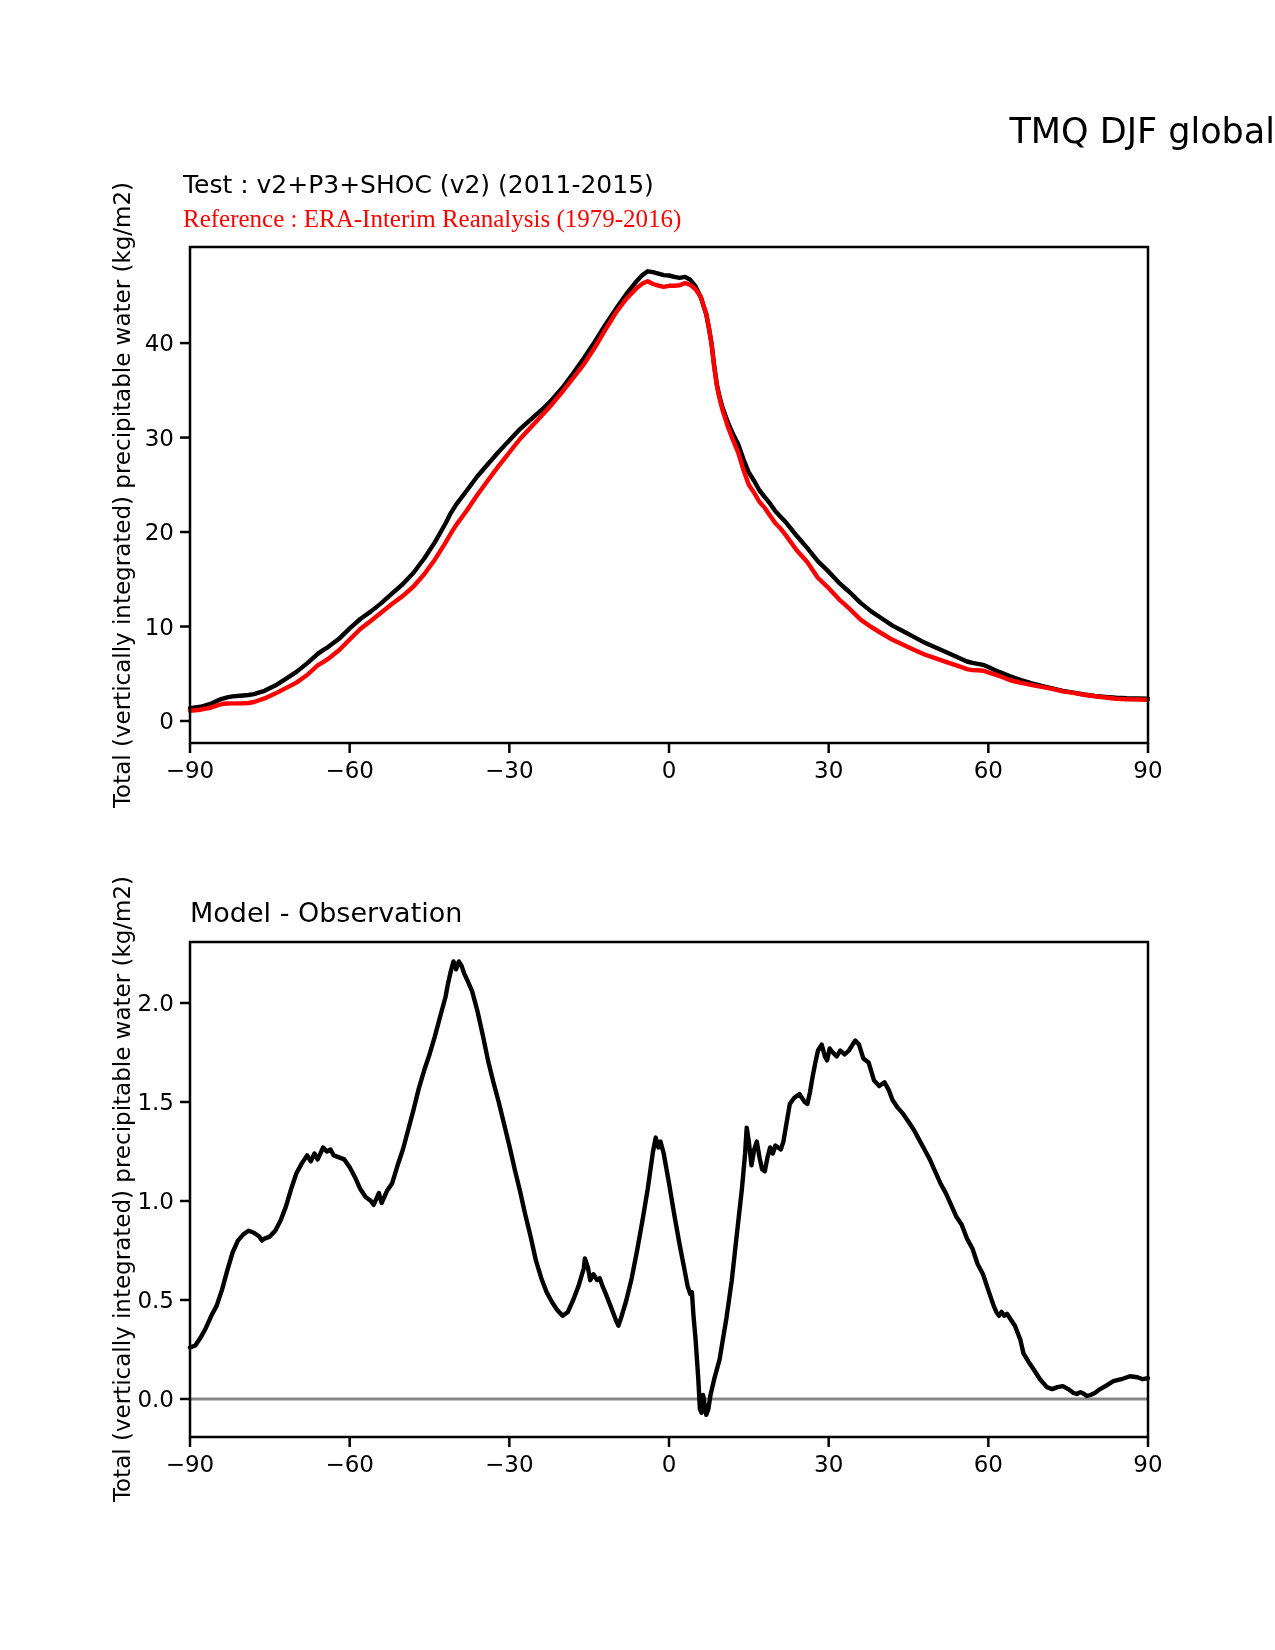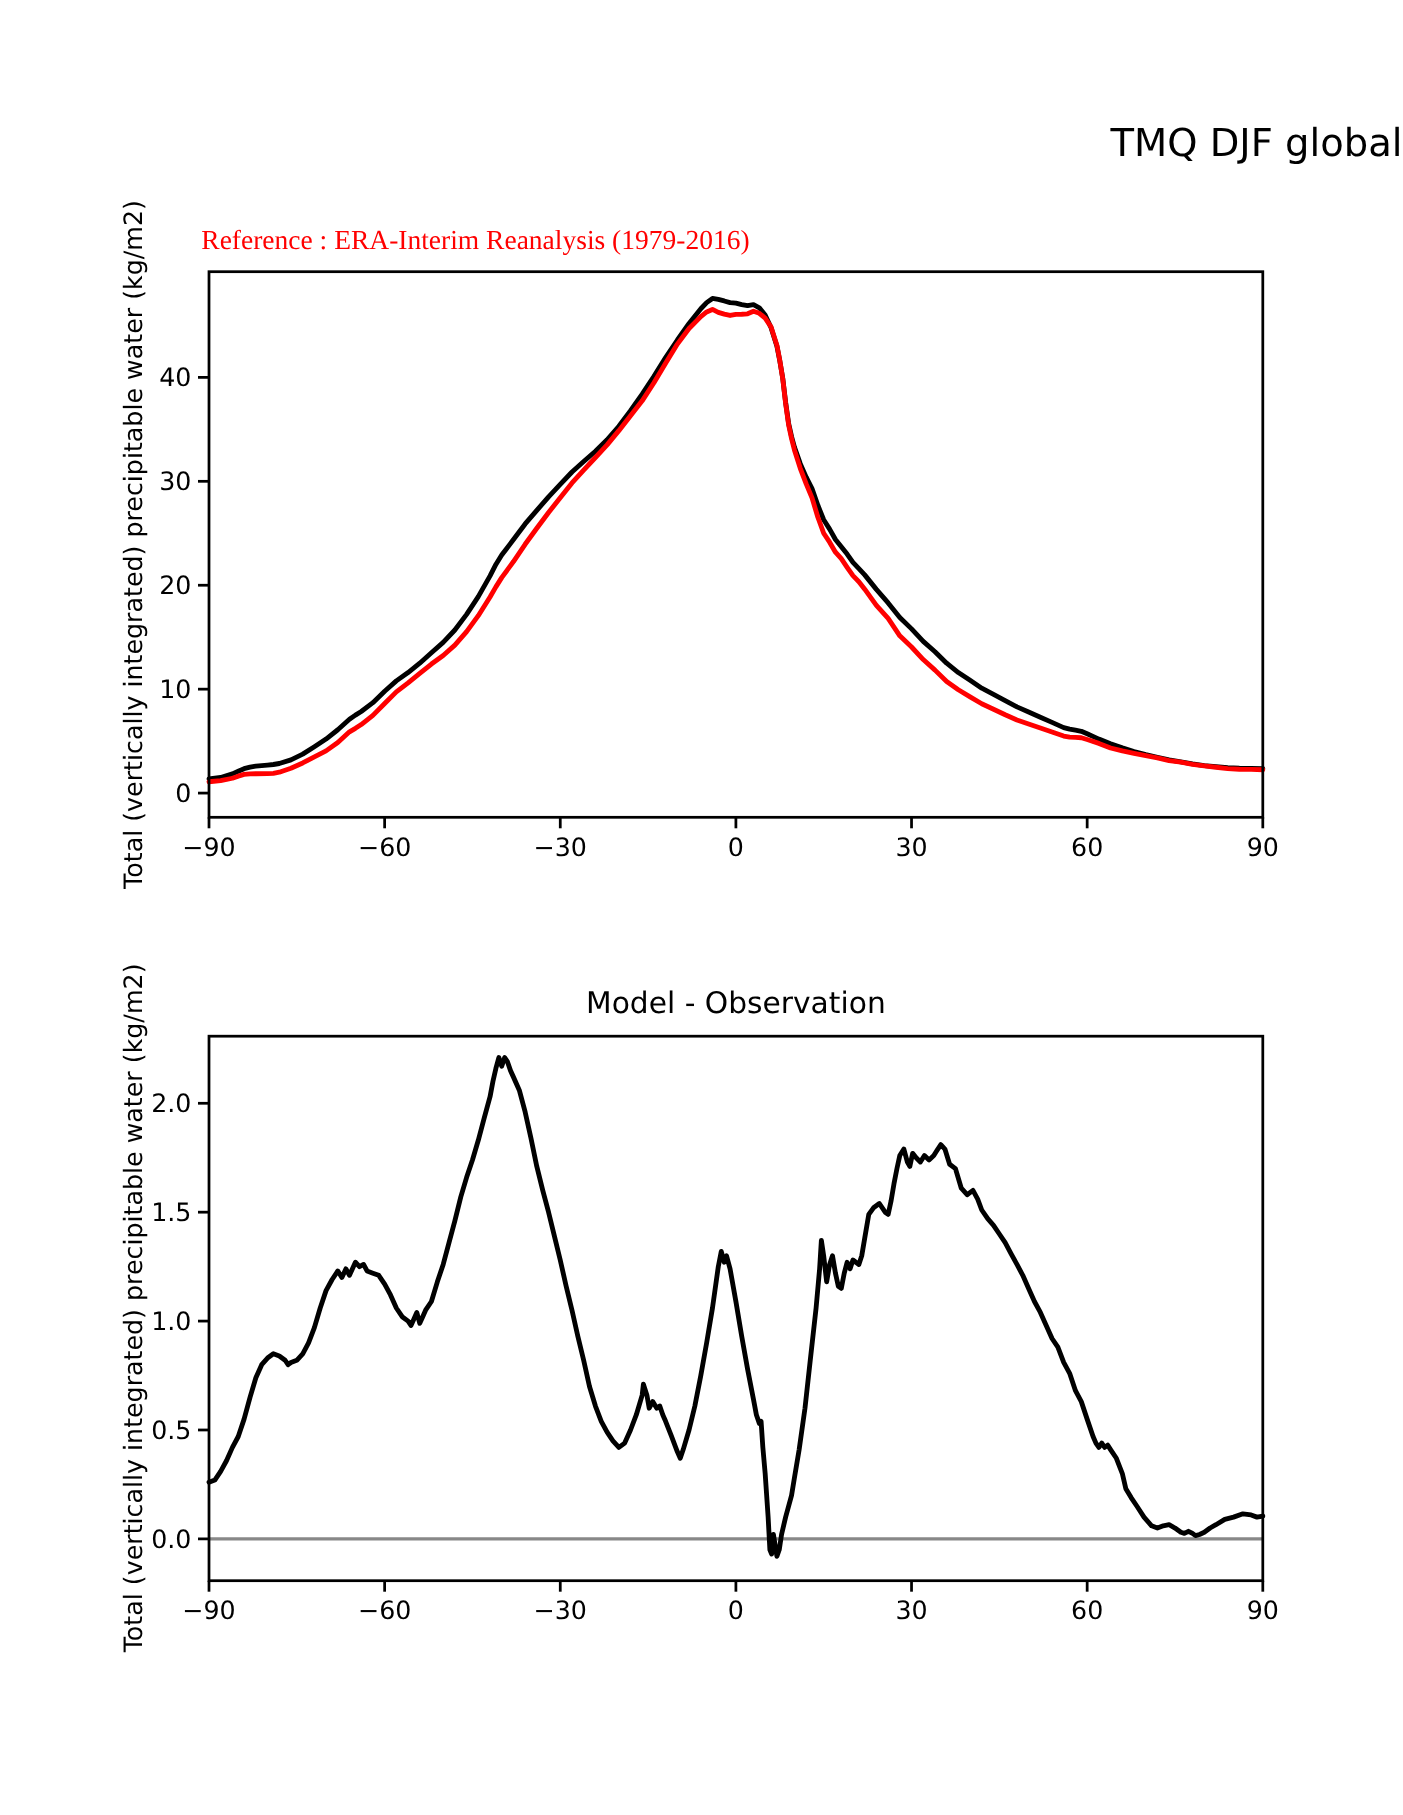--- a/index.html
+++ b/index.html
@@ -8,21 +8,21 @@
     width: 1275px; height: 1650px;
     background: #ffffff;
     font-family: "DejaVu Sans", sans-serif;
     overflow: hidden;
   }
   #fig { position:absolute; left:0; top:0; }
   .txt { position:absolute; color:#000; white-space:nowrap; }
   .fig-title { left:0; right:0; top:74px; text-align:right; font-size:35px;margin-top:37px; }
   .legend-test { left:183px; top:170px; font-size:25px; }
   .legend-ref  { left:183px; top:205px; font-size:25px; color:#ff0000;font-family:Liberation Serif, serif; }
-  .subtitle { left:190px; width:958px; top:897px; text-align:center; font-size:27px; }
+  .subtitle { left:190px; width:958px; top:897px; font-size:27px; }
   .ylabel {
     position:absolute; white-space:nowrap; font-size:23px; color:#000;
     transform: translate(-50%,-50%) rotate(-90deg);
   }
   .ylabel-top    { left:122px; top:495px; }
   .ylabel-bottom { left:122px; top:1189px; }
 </style>
 </head>
 <body>
 
@@ -79,19 +79,20 @@
       <line x1="180" y1="1200.984" x2="190" y2="1200.984" stroke="#000000" stroke-width="2.5"></line>
       <text x="174" y="1208.984" text-anchor="end" font-size="23" fill="#000" font-family="DejaVu Sans, sans-serif">1.0</text>
       <line x1="180" y1="1101.984" x2="190" y2="1101.984" stroke="#000000" stroke-width="2.5"></line>
       <text x="174" y="1109.984" text-anchor="end" font-size="23" fill="#000" font-family="DejaVu Sans, sans-serif">1.5</text>
       <line x1="180" y1="1002.9839999999999" x2="190" y2="1002.9839999999999" stroke="#000000" stroke-width="2.5"></line>
       <text x="174" y="1010.9839999999999" text-anchor="end" font-size="23" fill="#000" font-family="DejaVu Sans, sans-serif">2.0</text>
     </svg>
 
   <div class="txt fig-title">TMQ DJF global</div>
 
+  <div class="txt legend-test">Test : v2+P3+SHOC (v2) (2011-2015)</div>
   <div class="txt legend-ref">Reference : ERA-Interim Reanalysis (1979-2016)</div>
 
   <div class="ylabel ylabel-top">Total (vertically integrated) precipitable water (kg/m2)</div>
 
   <div class="txt subtitle">Model - Observation</div>
   <div class="ylabel ylabel-bottom">Total (vertically integrated) precipitable water (kg/m2)</div>
 </div>
 
 </body></html>

